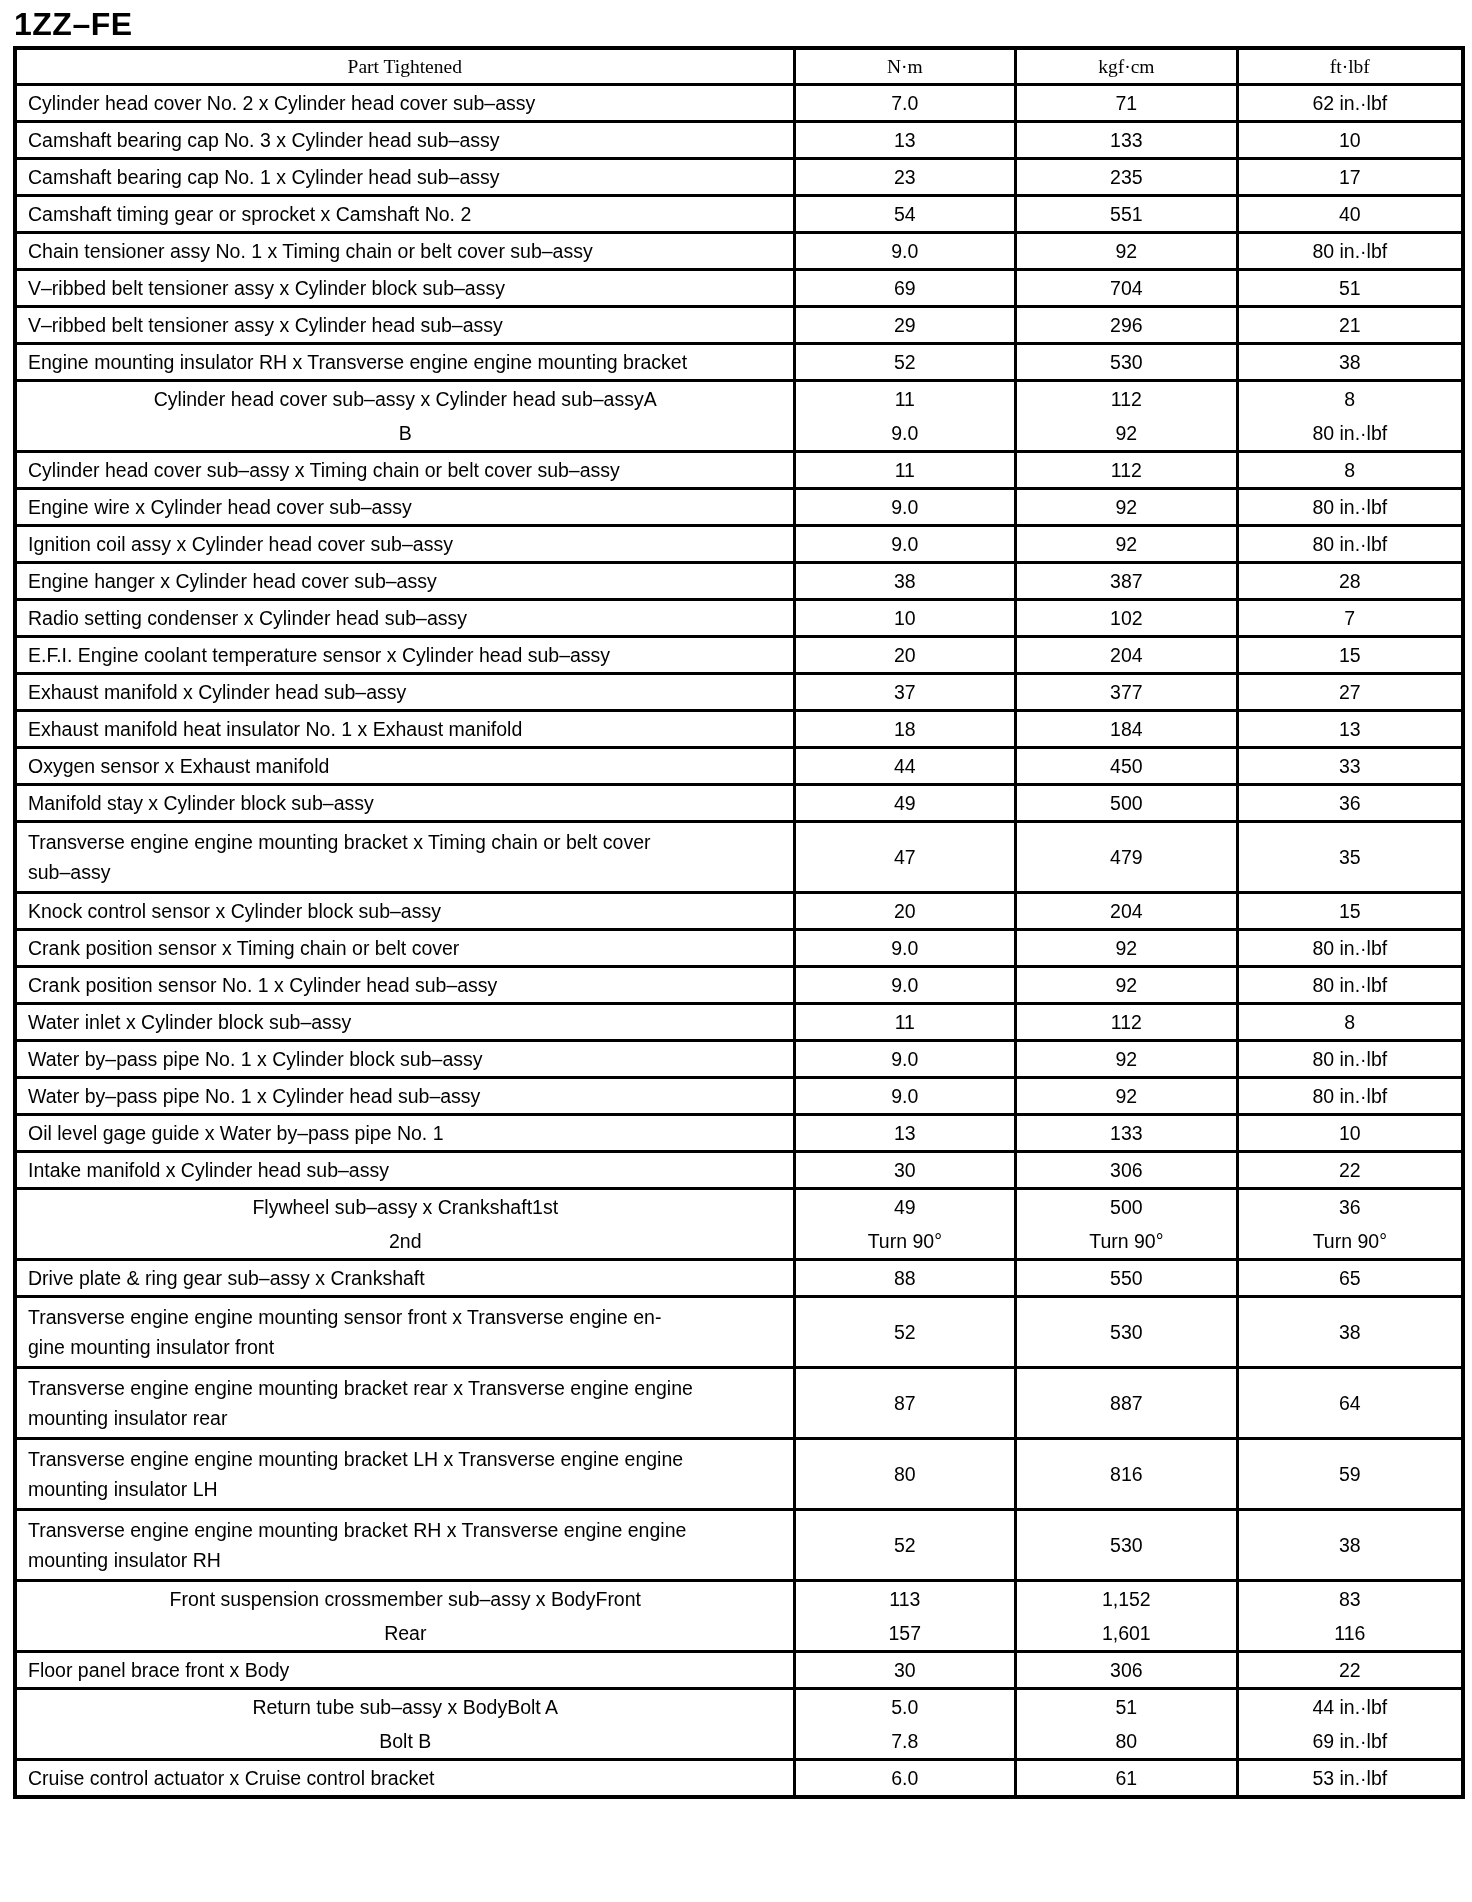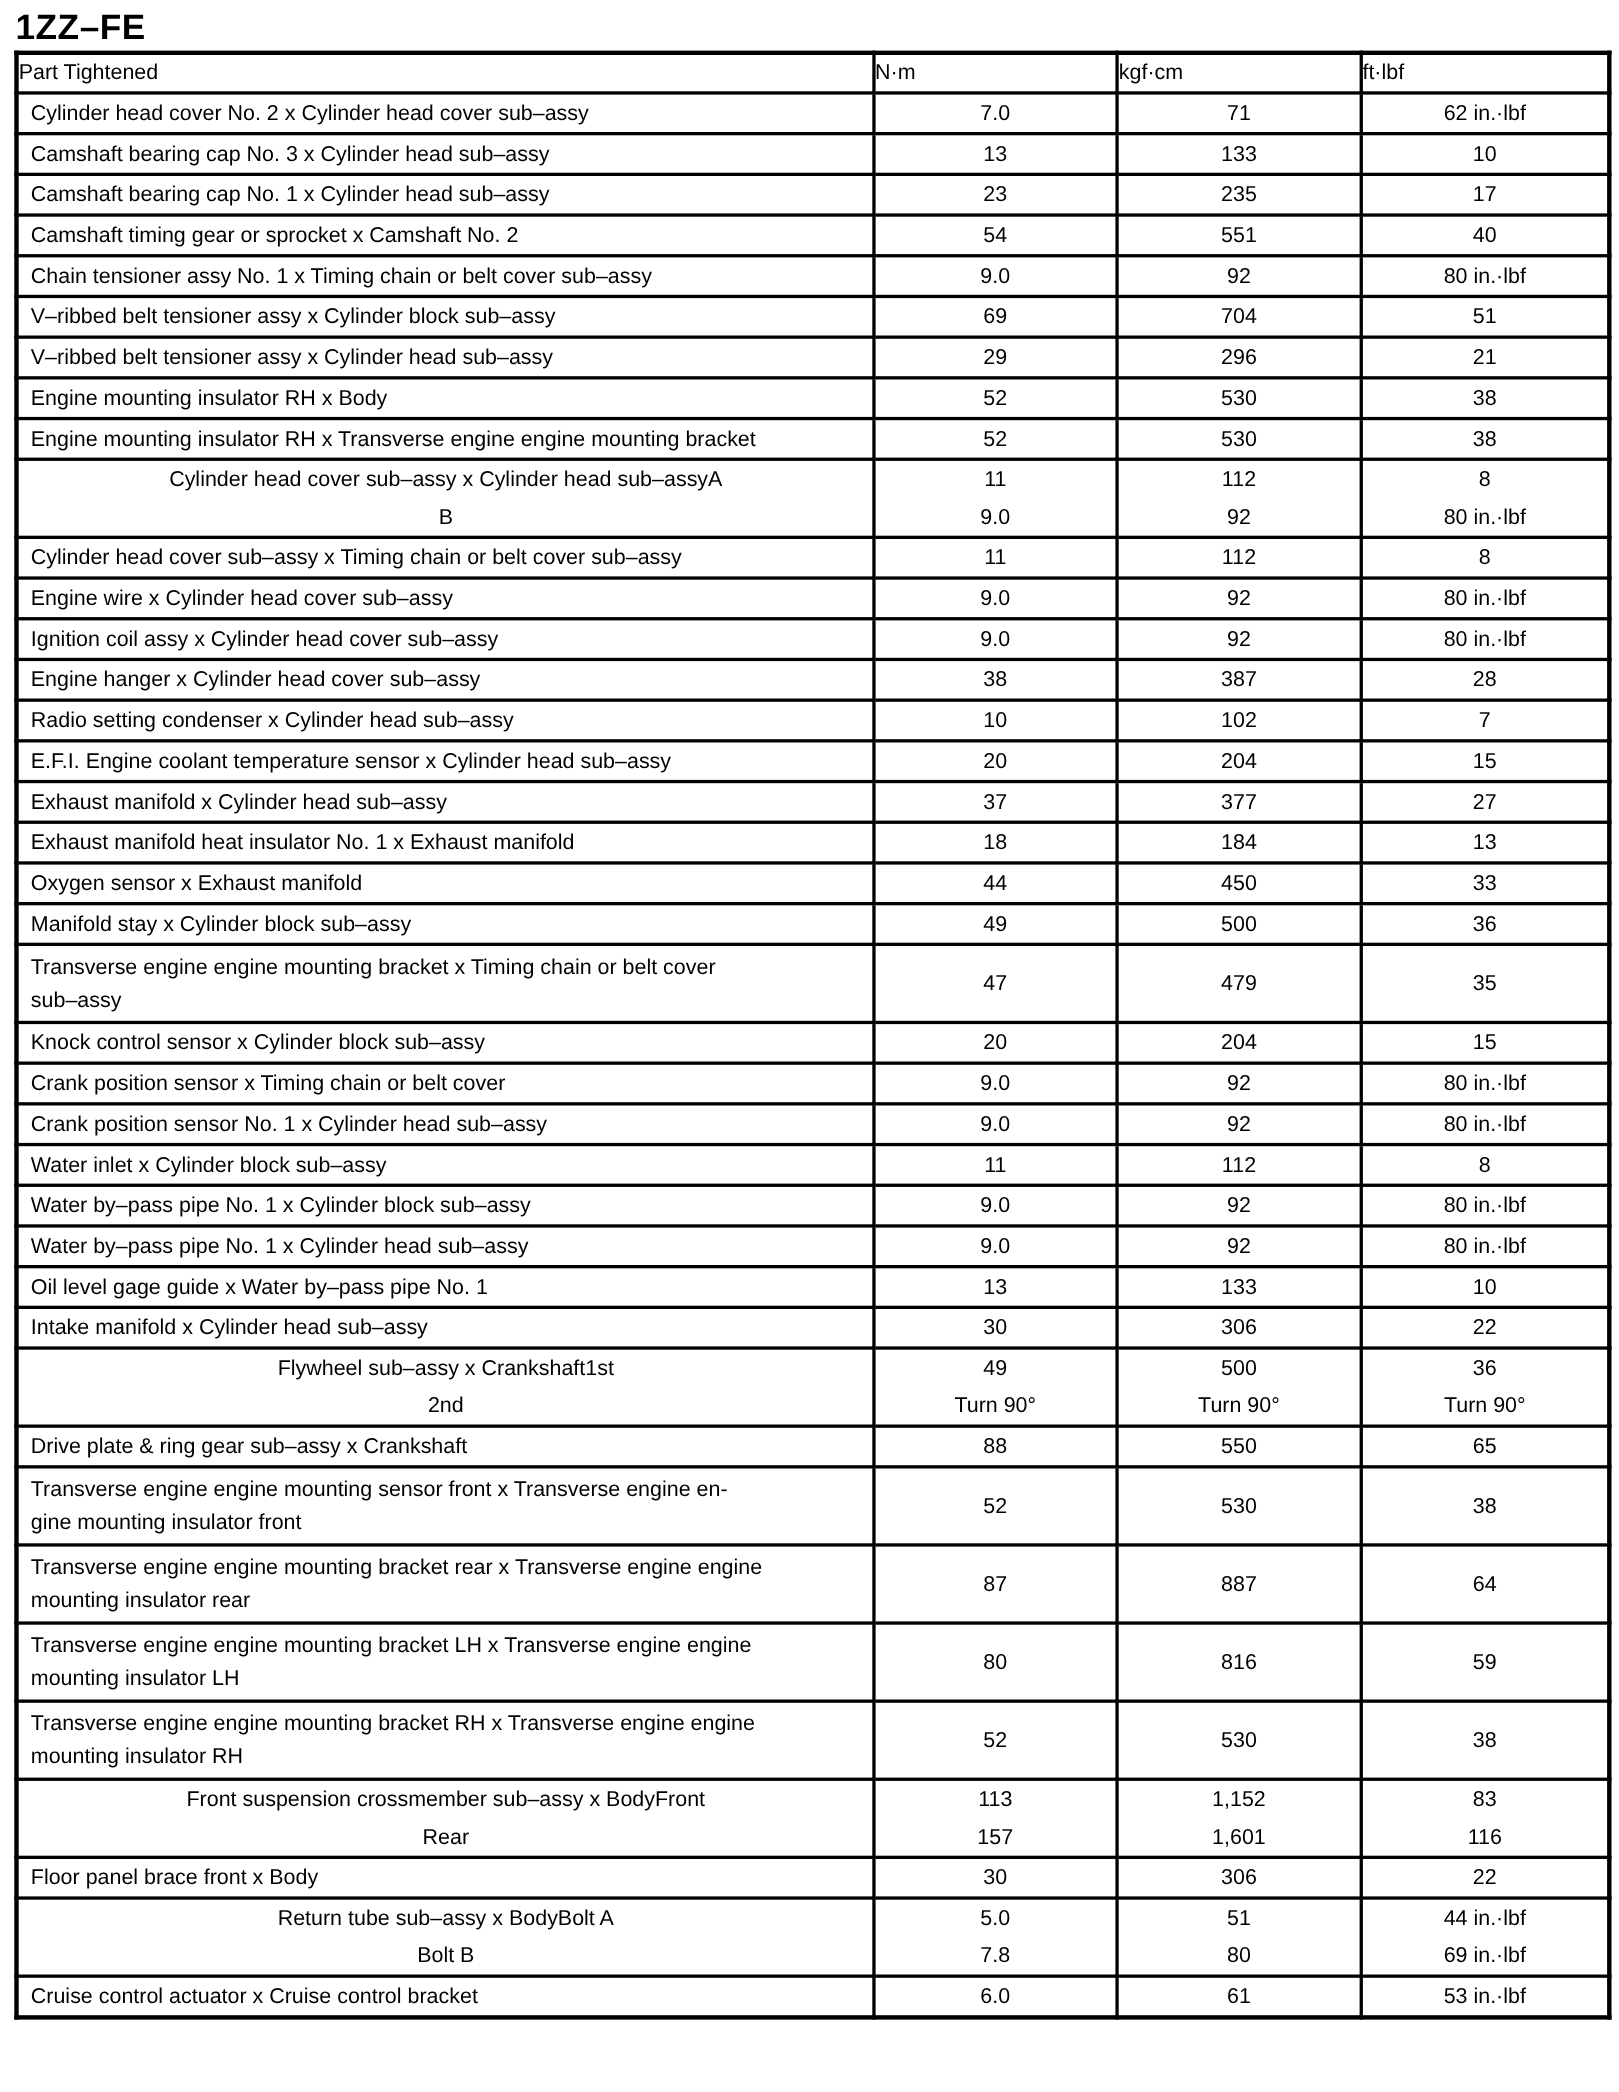--- a/index.html
+++ b/index.html
@@ -25,21 +25,21 @@
   col.c-nm{width:15.3%;}
   col.c-kgf{width:15.3%;}
   col.c-ft{width:15.6%;}
   th,td{
     border:3px solid #000;
     font-size:19.5px;
     font-weight:400;
     padding:0;
     overflow:hidden;
   }
-  th{height:33px;text-align:left;font-weight:400;}
+  th{height:33px;text-align:center;font-weight:400;font-family:Liberation Serif, serif;}
   tr.single td{height:34px;}
   tr.double td{height:68px;}
   td.part{padding:0 10px 0 11px;vertical-align:middle;}
   td.part.top{vertical-align:top;}
   .pwrap{line-height:30px;text-align:left;}
   .pline{
     display:flex;justify-content:center;align-items:center;
     height:34px;
   }
   .plabel{text-align:right;white-space:nowrap;}
@@ -119,28 +119,20 @@
       <tr class="single">
         <td class="part">
           <div class="pwrap">V–ribbed belt tensioner assy x Cylinder head sub–assy</div>
         </td>
         <td class="val">29</td>
         <td class="val">296</td>
         <td class="val">21</td>
       </tr>
       <tr class="single">
         <td class="part">
-          <div class="pwrap">Engine mounting insulator RH x Body</div>
-        </td>
-        <td class="val">52</td>
-        <td class="val">530</td>
-        <td class="val">38</td>
-      </tr>
-      <tr class="single">
-        <td class="part">
           <div class="pwrap">Engine mounting insulator RH x Transverse engine engine mounting bracket</div>
         </td>
         <td class="val">52</td>
         <td class="val">530</td>
         <td class="val">38</td>
       </tr>
       <tr class="double">
         <td class="part top">
           <div class="pline">
             <span class="ptext">Cylinder head cover sub–assy x Cylinder head sub–assy</span>

